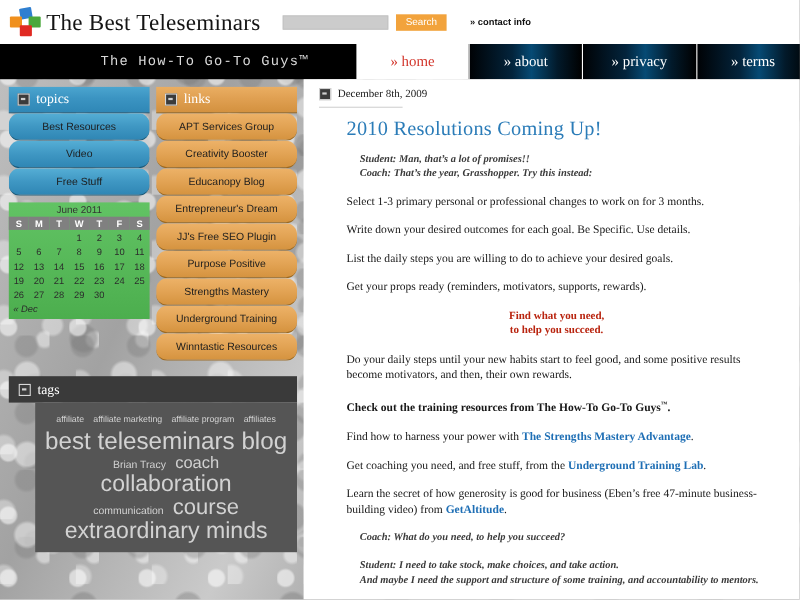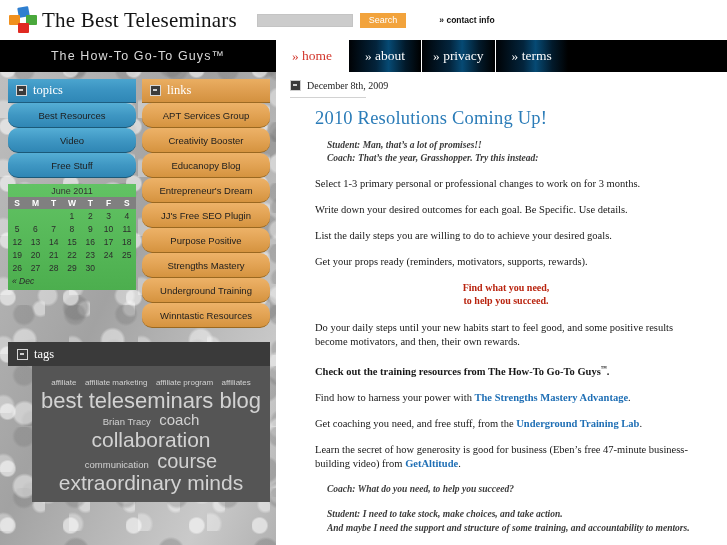--- a/index.html
+++ b/index.html
@@ -102,53 +102,54 @@
     padding: 3px 9px;
     cursor: pointer;
     line-height: 1;
   }
   .contact-link {
     font-family: "Liberation Sans", sans-serif;
     font-size: 8.5px;
     font-weight: bold;
     color: #111;
     text-decoration: none;
-    margin-left: 26px;
+    margin-left: 14px;
     white-space: nowrap;
   }
 
   
   .navbar {
     height: 32px;
     background: #000000;
     display: flex;
     align-items: stretch;
     position: relative;
   }
   .tagline {
     width: 276px;
     flex: 0 0 276px;
     color: #d9d9d9;
-    font-family: Liberation Sans, sans-serif;
+    font-family: Liberation Mono, monospace;
     font-size: 12.5px;
     letter-spacing: 1.1px;
     display: flex;
     align-items: center;
     justify-content: center;
     white-space: nowrap;
+    padding-left: 48px;
   }
   .nav-items {
     display: flex;
     align-items: stretch;
   }
   .nav-item {
     display: flex;
     align-items: center;
     justify-content: center;
-    padding: 0 11px;
+    padding: 0 26px;
     font-family: "Liberation Serif", serif;
     font-size: 13.5px;
     color: #ffffff;
     text-decoration: none;
     white-space: nowrap;
     background: linear-gradient(90deg, #000205 0%, #03243c 38%, #064a74 55%, #021a2b 78%, #000000 100%);
     border-left: 1px solid #ffffff;
     min-width: 50px;
   }
   .nav-item.active {

